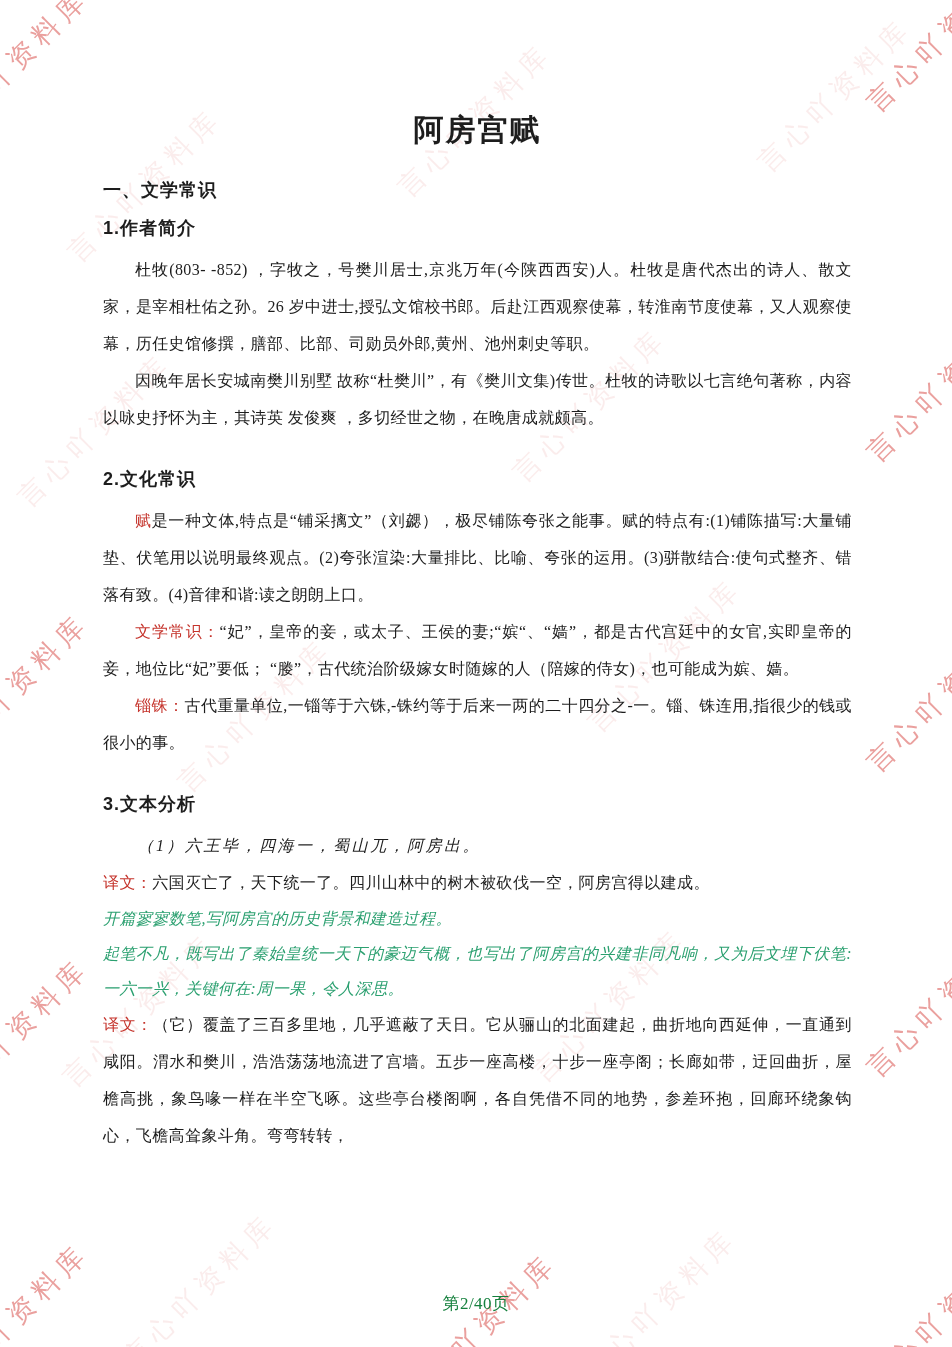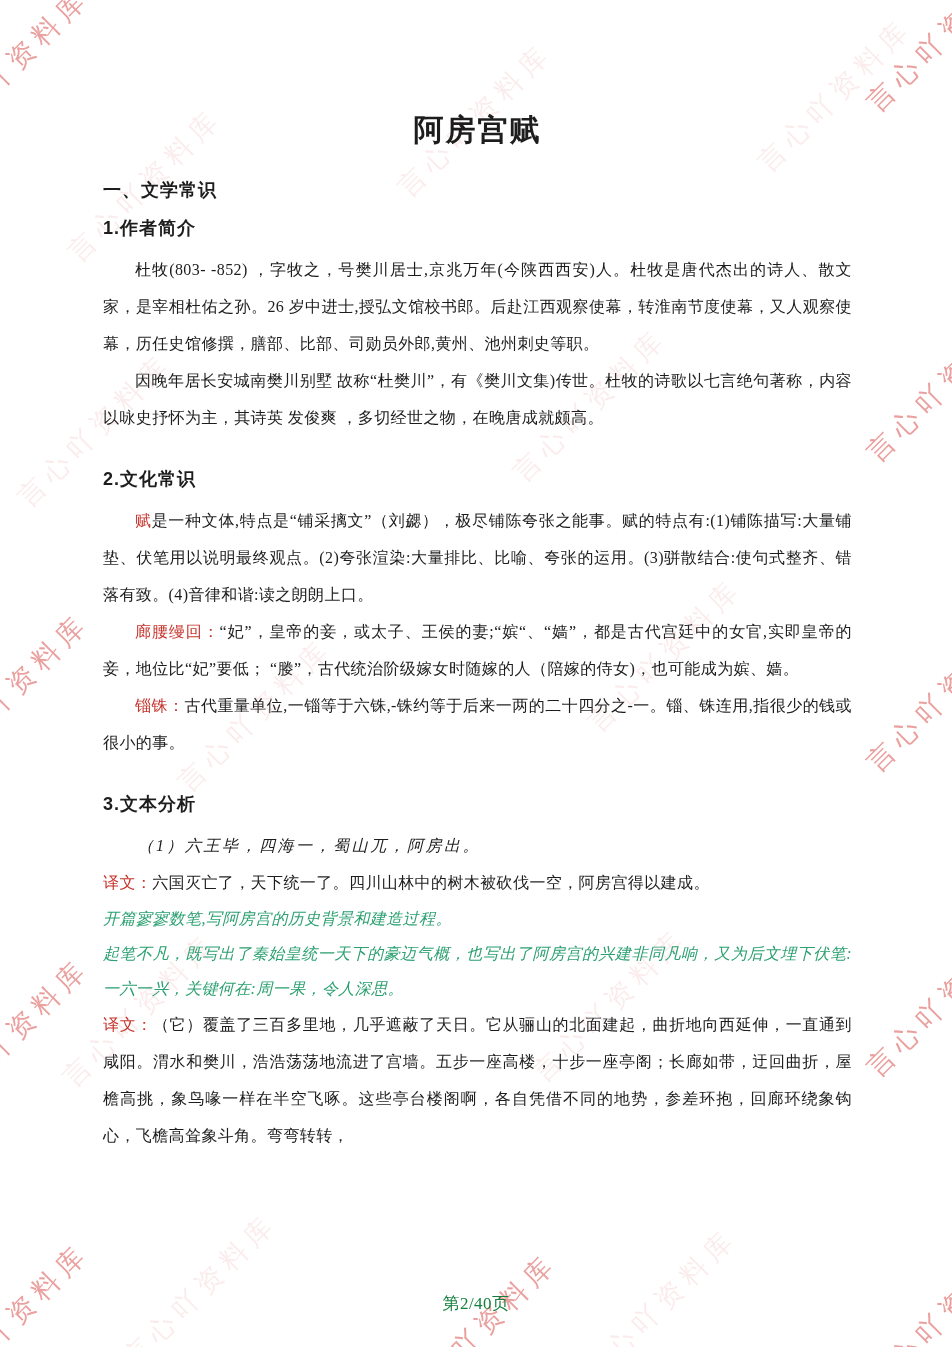--- a/index.html
+++ b/index.html
@@ -123,21 +123,21 @@
 
 <div class="page">
   <h1 class="doc-title">阿房宫赋</h1>
   <div>
       <div class="block block-heading1">一、文学常识</div>
       <div class="block block-heading2">1.作者简介</div>
       <div class="block block-body">杜牧(803- -852) ，字牧之，号樊川居士,京兆万年(今陕西西安)人。杜牧是唐代杰出的诗人、散文家，是宰相杜佑之孙。26 岁中进士,授弘文馆校书郎。后赴江西观察使幕，转淮南节度使幕，又人观察使幕，历任史馆修撰，膳部、比部、司勋员外郎,黄州、池州刺史等职。</div>
       <div class="block block-body">因晚年居长安城南樊川别墅 故称“杜樊川”，有《樊川文集)传世。杜牧的诗歌以七言绝句著称，内容以咏史抒怀为主，其诗英 发俊爽 ，多切经世之物，在晚唐成就颇高。</div>
       <div class="block block-heading2">2.文化常识</div>
       <div class="block block-body"><span class="lead">赋</span>是一种文体,特点是“铺采摛文”（刘勰），极尽铺陈夸张之能事。赋的特点有:(1)铺陈描写:大量铺垫、伏笔用以说明最终观点。(2)夸张渲染:大量排比、比喻、夸张的运用。(3)骈散结合:使句式整齐、错落有致。(4)音律和谐:读之朗朗上口。</div>
-      <div class="block block-body"><span class="lead">廊腰缦回：</span>“妃”，皇帝的妾，或太子、王侯的妻;“嫔“、“嫱”，都是古代宫廷中的女官,实即皇帝的妾，地位比“妃”要低； “媵”，古代统治阶级嫁女时随嫁的人（陪嫁的侍女)，也可能成为嫔、嫱。</div>
+      <div class="block block-body"><span class="lead">文学常识：</span>“妃”，皇帝的妾，或太子、王侯的妻;“嫔“、“嫱”，都是古代宫廷中的女官,实即皇帝的妾，地位比“妃”要低； “媵”，古代统治阶级嫁女时随嫁的人（陪嫁的侍女)，也可能成为嫔、嫱。</div>
       <div class="block block-body"><span class="lead">锱铢：</span>古代重量单位,一锱等于六铢,-铢约等于后来一两的二十四分之-一。锱、铢连用,指很少的钱或很小的事。</div>
       <div class="block block-heading2">3.文本分析</div>
       <div class="block block-quote">（1）六王毕，四海一，蜀山兀，阿房出。</div>
       <div class="block block-translation"><span class="lead">译文：</span>六国灭亡了，天下统一了。四川山林中的树木被砍伐一空，阿房宫得以建成。</div>
       <div class="block block-note">开篇寥寥数笔,写阿房宫的历史背景和建造过程。</div>
       <div class="block block-note">起笔不凡，既写出了秦始皇统一天下的豪迈气概，也写出了阿房宫的兴建非同凡响，又为后文埋下伏笔:一六一兴，关键何在:周一果，令人深思。</div>
       <div class="block block-translation"><span class="lead">译文：</span>（它）覆盖了三百多里地，几乎遮蔽了天日。它从骊山的北面建起，曲折地向西延伸，一直通到咸阳。渭水和樊川，浩浩荡荡地流进了宫墙。五步一座高楼，十步一座亭阁；长廊如带，迂回曲折，屋檐高挑，象鸟喙一样在半空飞啄。这些亭台楼阁啊，各自凭借不同的地势，参差环抱，回廊环绕象钩心，飞檐高耸象斗角。弯弯转转，</div>
     </div>
 </div>
 

